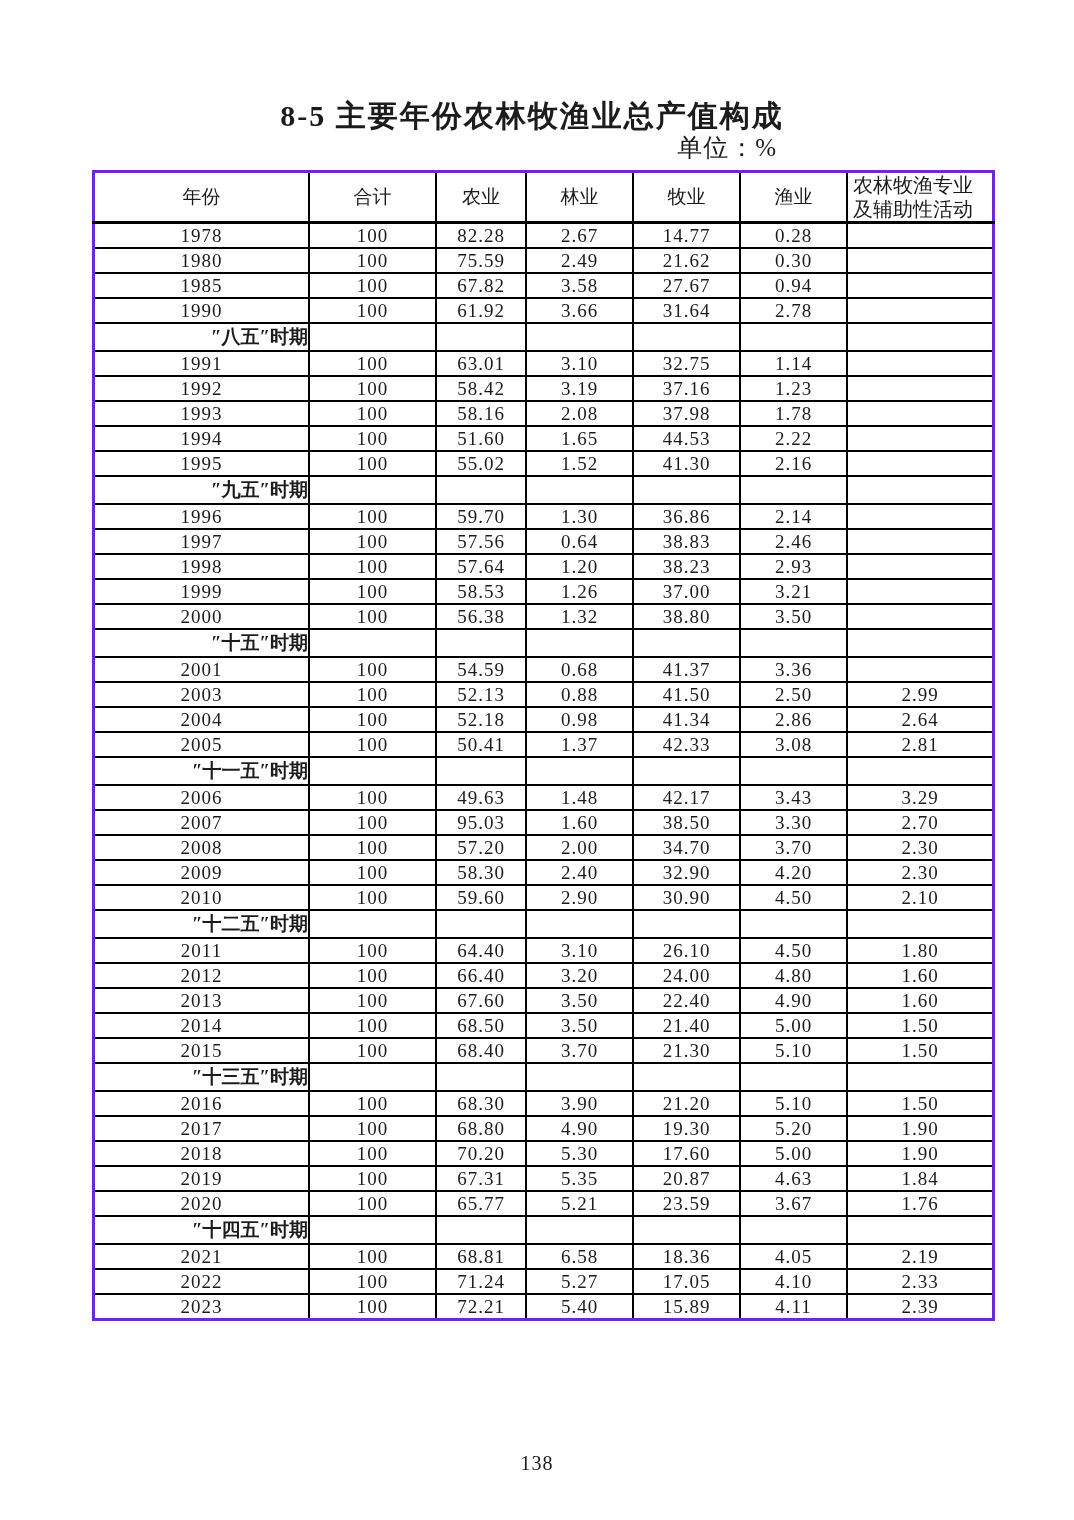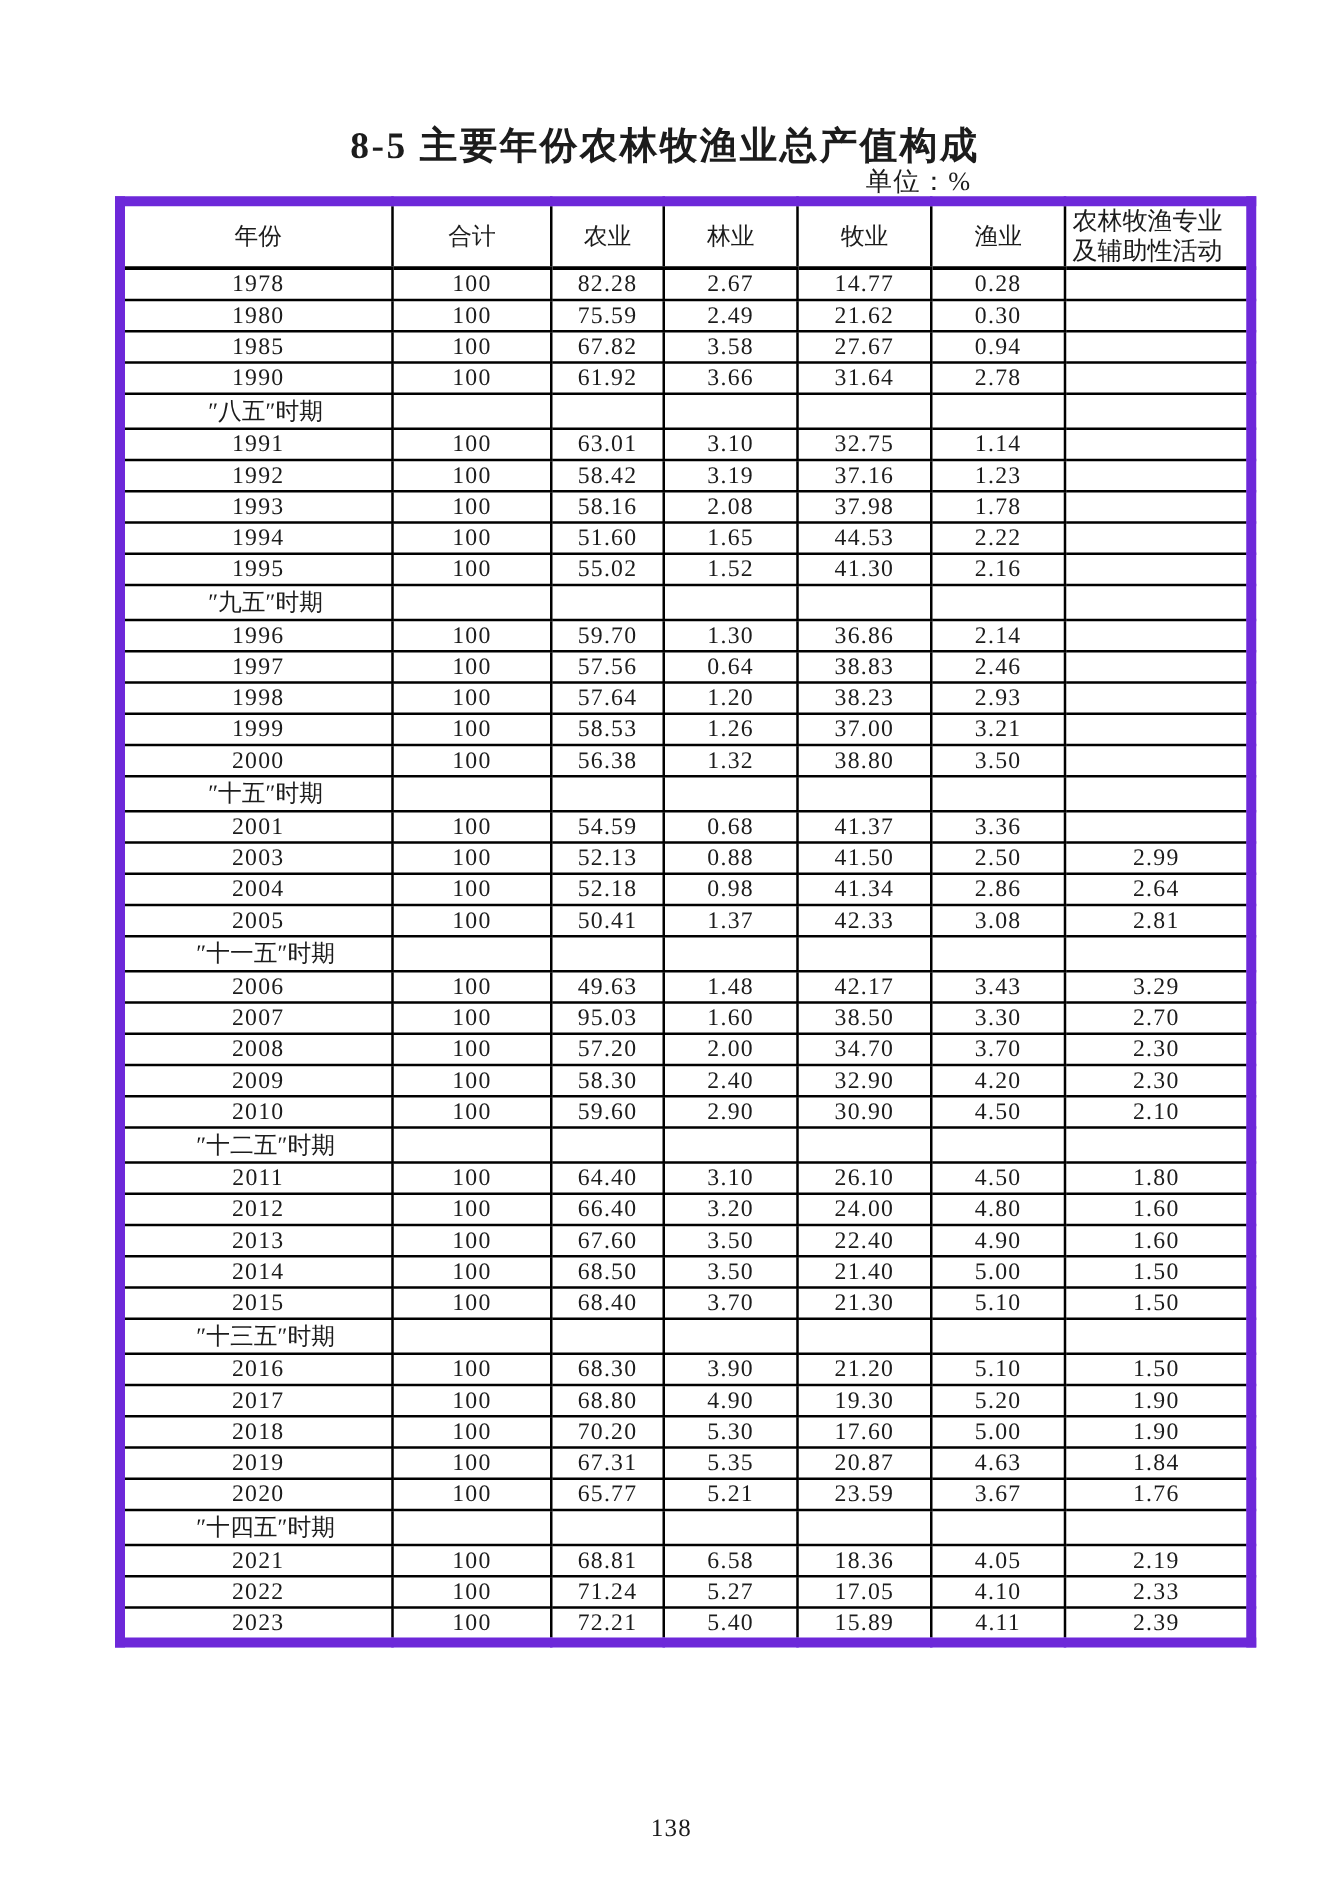--- a/index.html
+++ b/index.html
@@ -24,30 +24,30 @@
     text-align: center;
     font-size: 30px;
     font-weight: bold;
     letter-spacing: 2px;
     white-space: nowrap;
   }
   .unit-label {
     position: absolute;
     top: 131px;
     right: 297px;
-    font-size: 21px;
+    font-size: 25px;
     letter-spacing: 1px;
   }
   table.stat-table {
     position: absolute;
-    top: 157px;
+    top: 170px;
     left: 92px;
     width: 880px;
     border-collapse: collapse;
-    border: 8px solid #6d28d9;
+    border: 3px solid #6d28d9;
     table-layout: fixed;
     padding-left: 20px;
   }
   .stat-table th, .stat-table td {
     border: 2px solid #000;
     padding: 0;
     font-weight: normal;
     font-size: 19px;
     text-align: center;
     vertical-align: middle;
@@ -63,23 +63,23 @@
   }
   .stat-table th.col-last {
     font-size: 20px;
     line-height: 1.2;
     text-align: left;
     padding-left: 5px;
     white-space: pre-line;
     letter-spacing: 0;
   }
   .stat-table td.period-cell {
-    text-align: center;
+    text-align: right;
     padding-left: 12px;
-    font-weight: normal;
+    font-weight: bold;
     letter-spacing: 0;
   }
   
   .w0 { width: 213px; }
   .w1 { width: 125px; }
   .w2 { width: 88px; }
   .w3 { width: 105px; }
   .w4 { width: 105px; }
   .w5 { width: 105px; }
   .w6 { width: 139px; }

